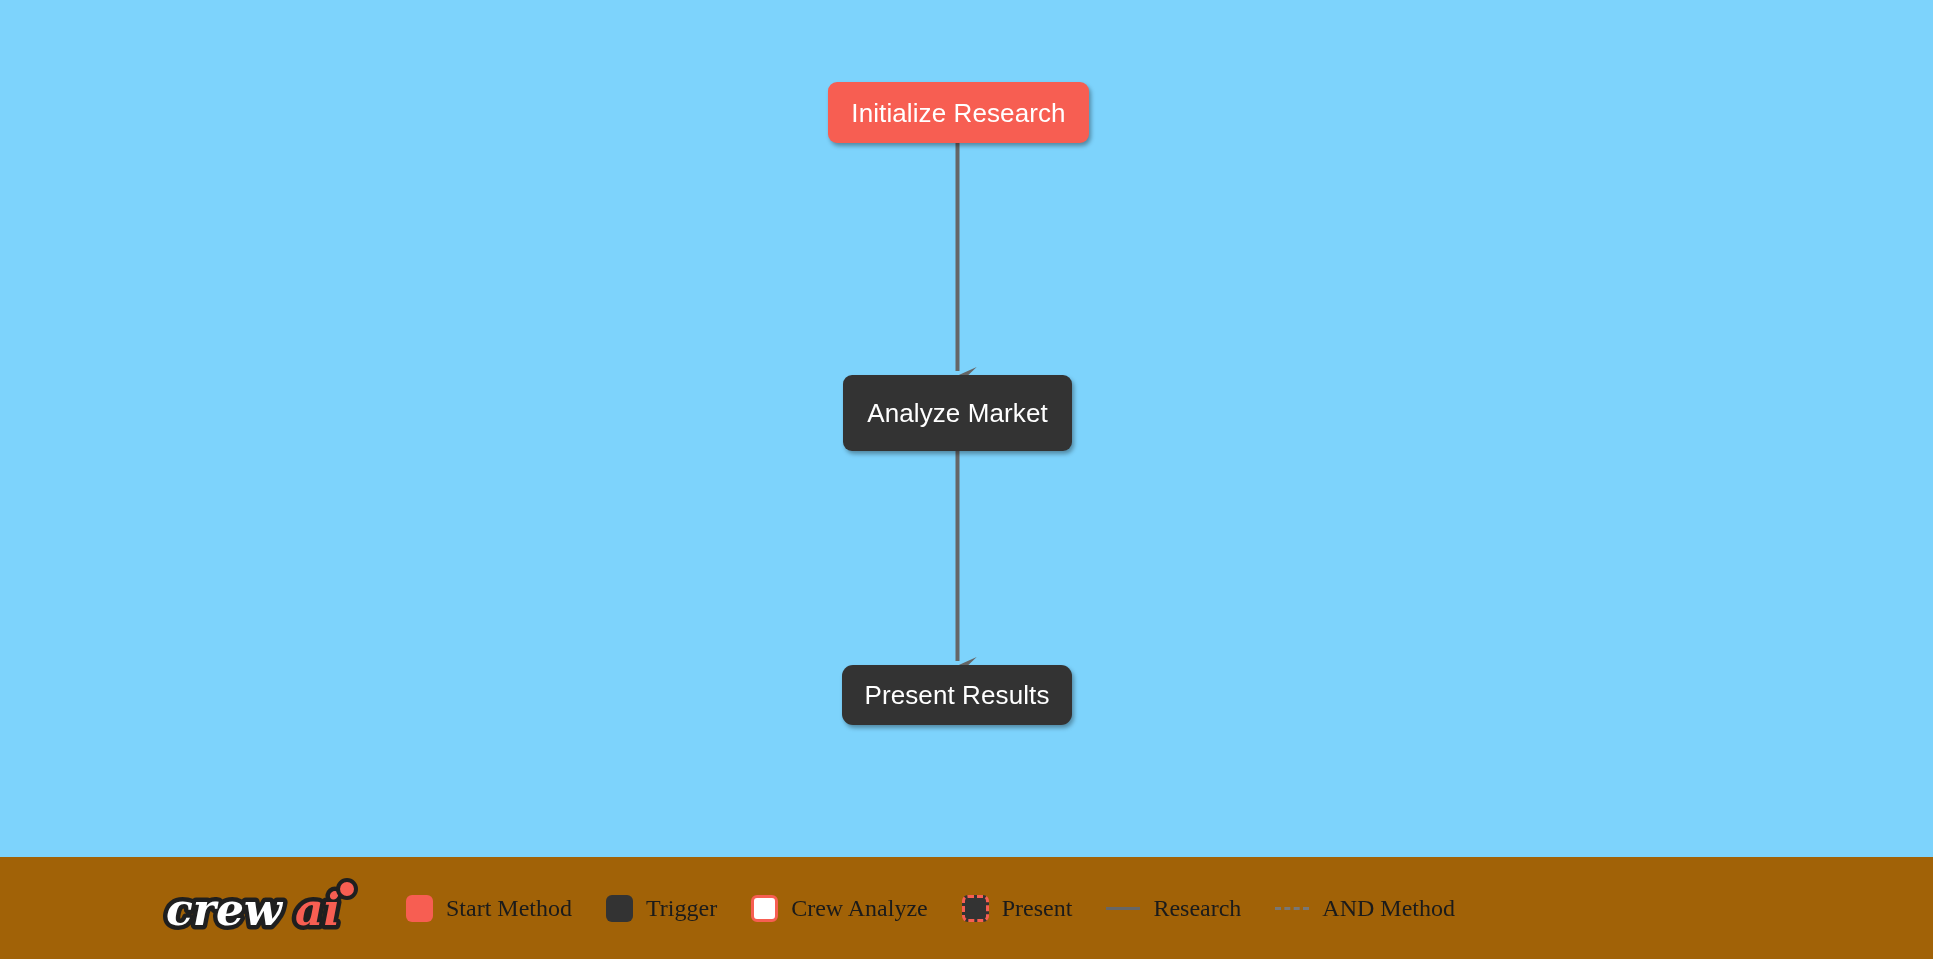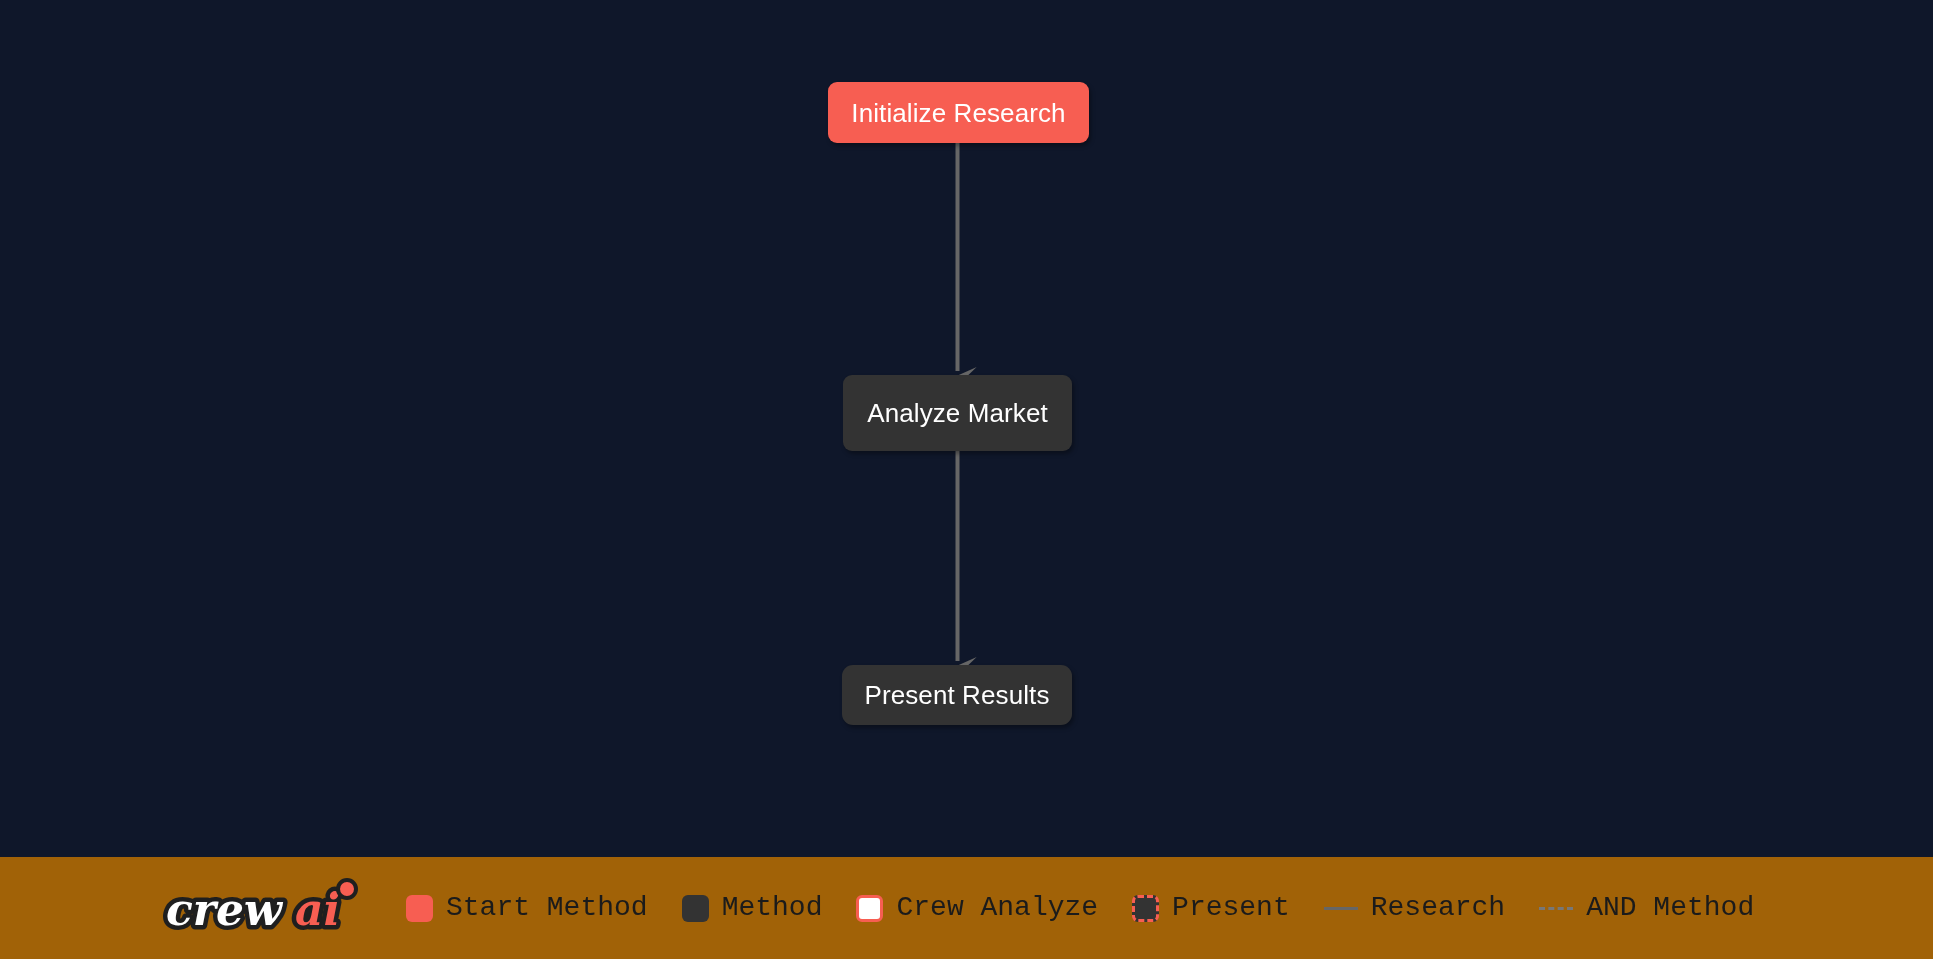--- a/index.html
+++ b/index.html
@@ -21,21 +21,21 @@
     background: #ffffff;
   }
 
   
   #graph-canvas {
     position: absolute;
     left: 0;
     top: 0;
     width: 1933px;
     height: 857px;
-    background: #0f172a;
+    background: #7dd3fc;
     overflow: hidden;
     text-decoration: underline;
   }
 
   #edge-layer {
     position: absolute;
     left: 0;
     top: 0;
     width: 1933px;
     height: 857px;
@@ -145,22 +145,22 @@
     margin-right: 13px;
   }
   .sw-line-router {
     width: 34px;
     height: 0;
     border-top: 3px dashed #f75e52;
     margin-right: 13px;
   }
 
   .legend-label {
-    font-family: Liberation Mono, monospace;
-    font-size: 28px;
+    font-family: Liberation Serif, serif;
+    font-size: 24px;
     color: #1b1b1b;
     line-height: 1;
     white-space: nowrap;
   }
 </style>
 </head>
 <body>
 
 <div id="app">
 
@@ -207,21 +207,21 @@
       <circle cx="185" cy="12" r="9" fill="#f75e52" stroke="#1f1f1f" stroke-width="4"></circle>
     </svg>
 
     <div class="legend-item">
       <span class="swatch sw-box sw-start"></span>
       <span class="legend-label">Start Method</span>
     </div>
 
     <div class="legend-item">
       <span class="swatch sw-box sw-method"></span>
-      <span class="legend-label">Method</span>
+      <span class="legend-label">Trigger</span>
     </div>
 
     <div class="legend-item">
       <span class="swatch sw-box sw-crew"></span>
       <span class="legend-label">Crew Analyze</span>
     </div>
 
     <div class="legend-item">
       <span class="swatch sw-box sw-router"></span>
       <span class="legend-label">Present</span>

